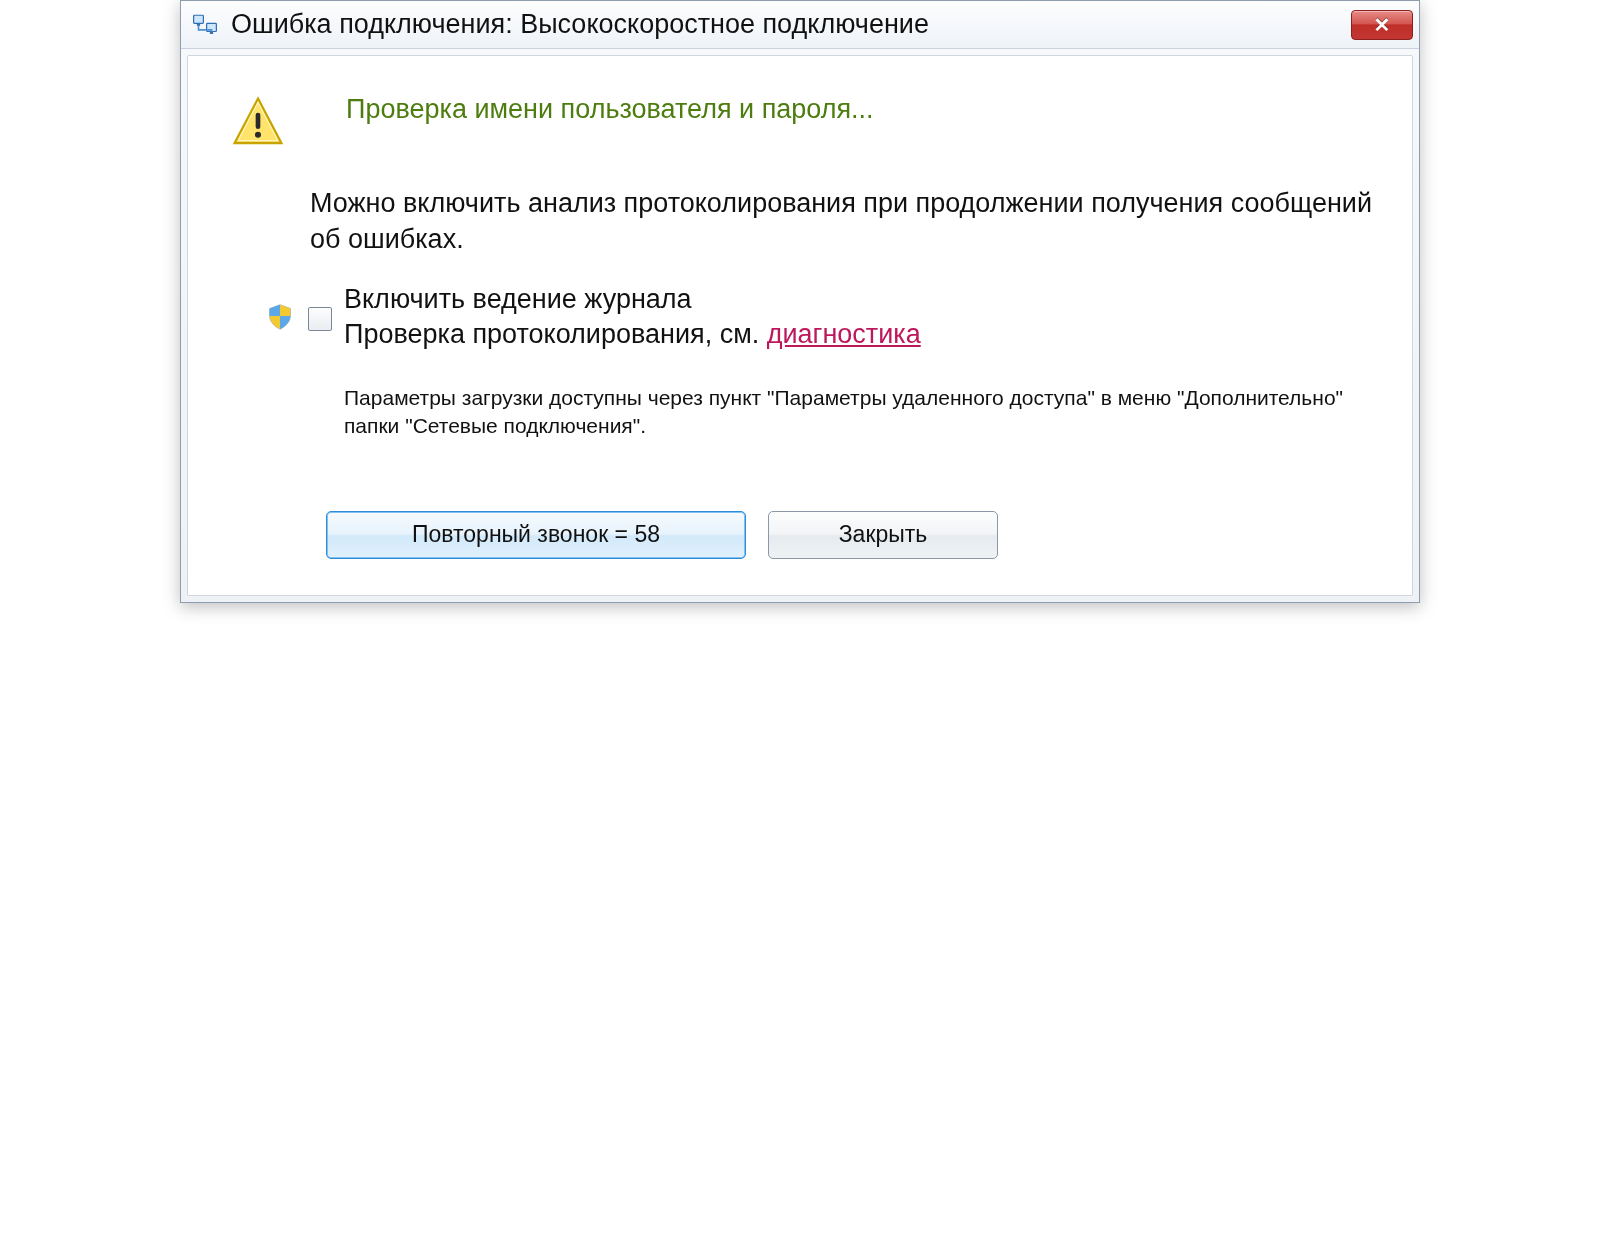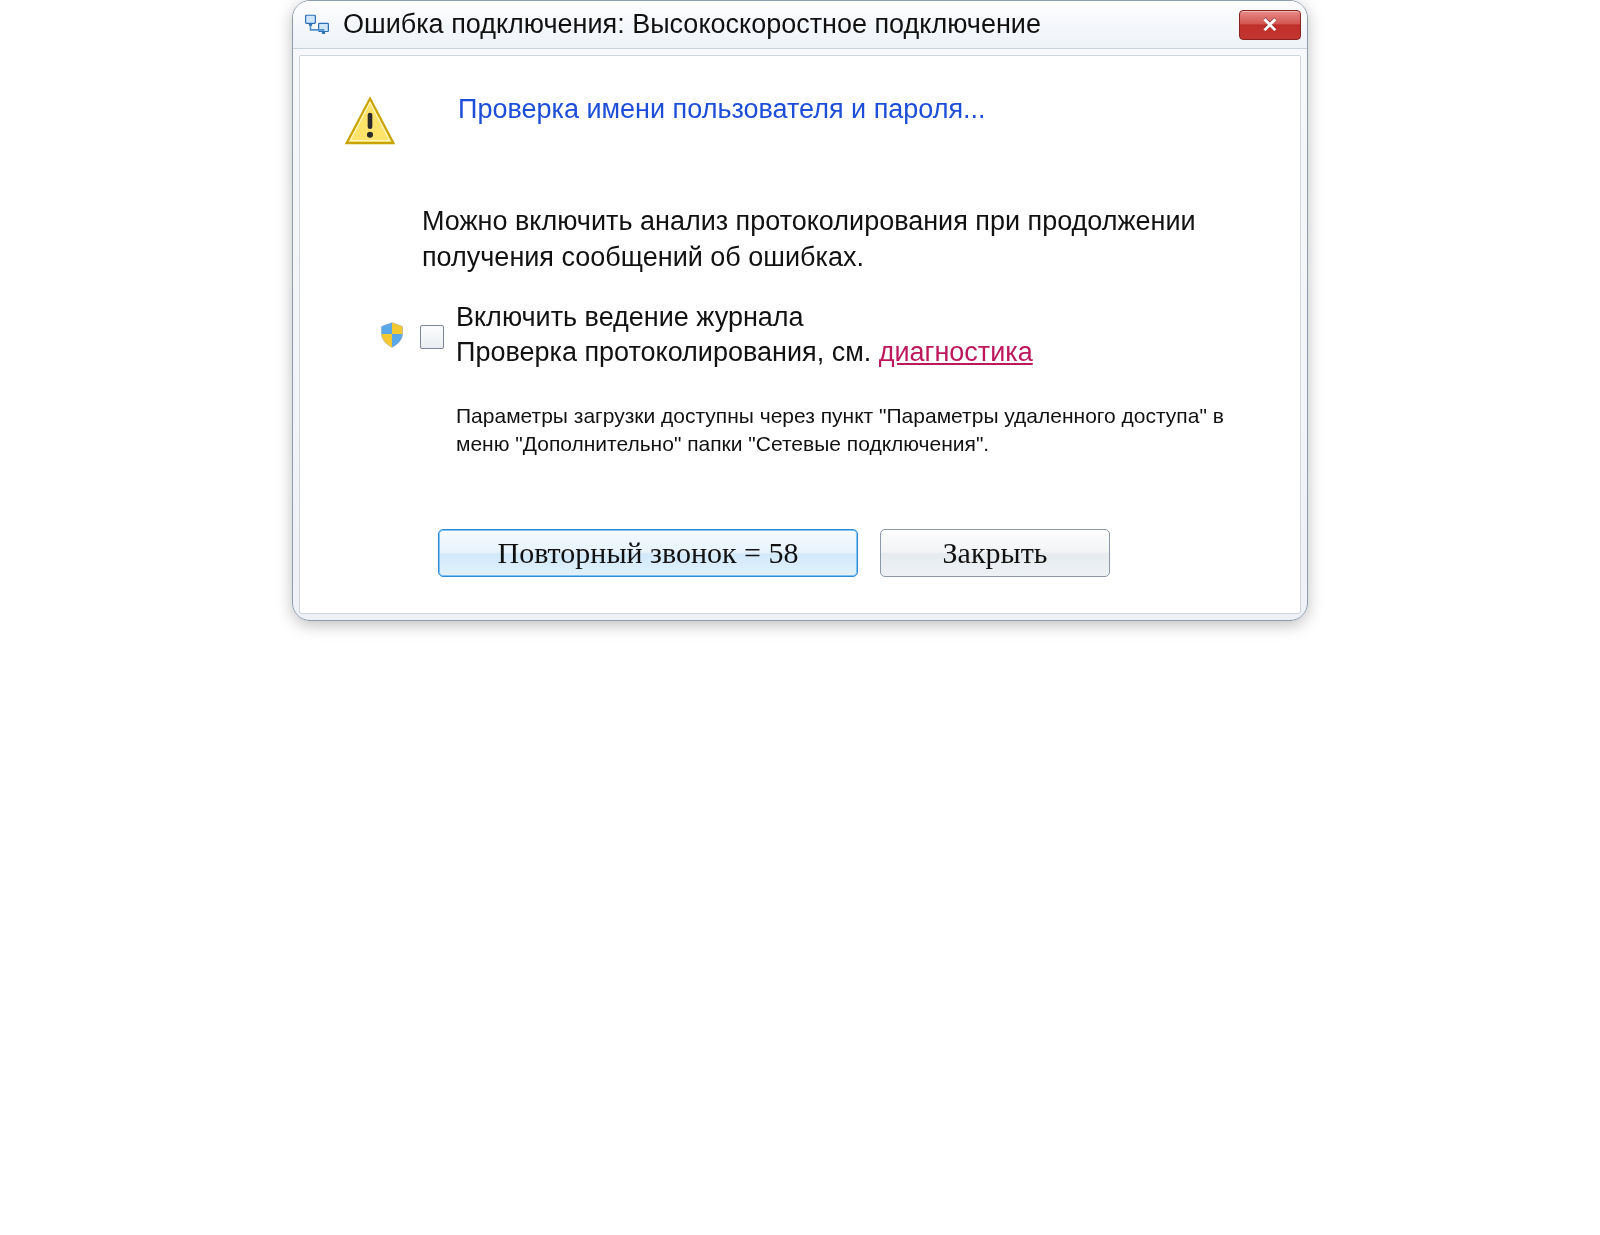--- a/index.html
+++ b/index.html
@@ -6,25 +6,25 @@
     body {
       width: 1600px;
       height: 1235px;
       background: #fff;
       display: flex;
       justify-content: center;
       align-items: flex-start;
       font-family: "Segoe UI", Tahoma, sans-serif;
     }
     .window {
-      width: 1016px;
+      width: 1240px;
       margin-top: 0;
       background: linear-gradient(#f7f9fb, #eef2f6);
       border: 1px solid #8d9cae;
-      border-radius: 18px;
+      border-radius: 0;
       box-shadow: 0 4px 16px rgba(0,0,0,0.25);
       overflow: hidden;
     }
     
     .titlebar {
       display: flex;
       align-items: center;
       height: 48px;
       padding: 0 6px 0 10px;
       background: linear-gradient(#fdfdfe, #eef3f8);
@@ -53,48 +53,47 @@
       background: #fff;
       border-top: 1px solid #d7dde4;
       margin: 6px;
       border: 1px solid #cfd6de;
       border-radius: 2px;
       padding: 38px 38px 36px 38px;
     }
     .row1 { display: flex; }
     .warn-icon { width: 64px; flex: 0 0 64px; display:flex; justify-content:center; }
     .msgcol { margin-left: 56px; flex: 1; }
-    .status-line { font-size: 27px; color: #1d4ed8; margin-bottom: 44px; }
+    .status-line { font-size: 27px; color: #4d7c0f; margin-bottom: 26px; }
     .err-para { font-size: 27px; color: #111; line-height: 1.35; }
     .note-para { font-size: 27px; color: #111; line-height: 1.35; margin-top: 34px; margin-left: 84px; }
     .log-row { display: flex; align-items: center; margin-top: 26px; margin-left: 36px; }
     .shield { width: 36px; flex: 0 0 36px; display:flex; justify-content:center; }
     .checkbox {
       width: 24px; height: 24px; margin-left: 10px; margin-top: 4px;
       border: 1px solid #7a8798; background: linear-gradient(#fdfdfd,#e9edf1);
       border-radius: 2px; cursor: pointer; flex: 0 0 24px;
     }
     .logtext { margin-left: 12px; }
     .log-label { font-size: 27px; color: #111; }
     .log-sub { font-size: 27px; color: #111; margin-top: 4px; }
     .link { color: #be185d; text-decoration: underline; cursor: pointer; }
     .params-para { font-size: 21px; color: #111; line-height: 1.35; margin-top: 34px; margin-left: 118px; }
     
     .btnrow { display: flex; gap: 22px; margin-top: 70px; margin-left: 100px; }
     .btn {
       height: 48px;
       padding: 0 28px;
-      font-size: 30px;
+      font-size: 23px;
       color: #111;
       border-radius: 5px;
       cursor: pointer;
       display: flex; align-items: center; justify-content: center;
       background: linear-gradient(#fdfdfd 0%, #f2f4f6 48%, #e6ebef 52%, #eef2f5 100%);
       border: 1px solid #8c98a8;
-      font-family: Liberation Serif, serif;
     }
     .btn.primary {
       border: 1px solid #2e8bd6;
       background: linear-gradient(#f6fbff 0%, #e7f3fc 48%, #d2e9fa 52%, #e1f1fc 100%);
       box-shadow: 0 0 0 1px #7fc2f2 inset;
       min-width: 420px;
     }
     .btn.secondary { min-width: 230px; }
   </style>
 </head>

